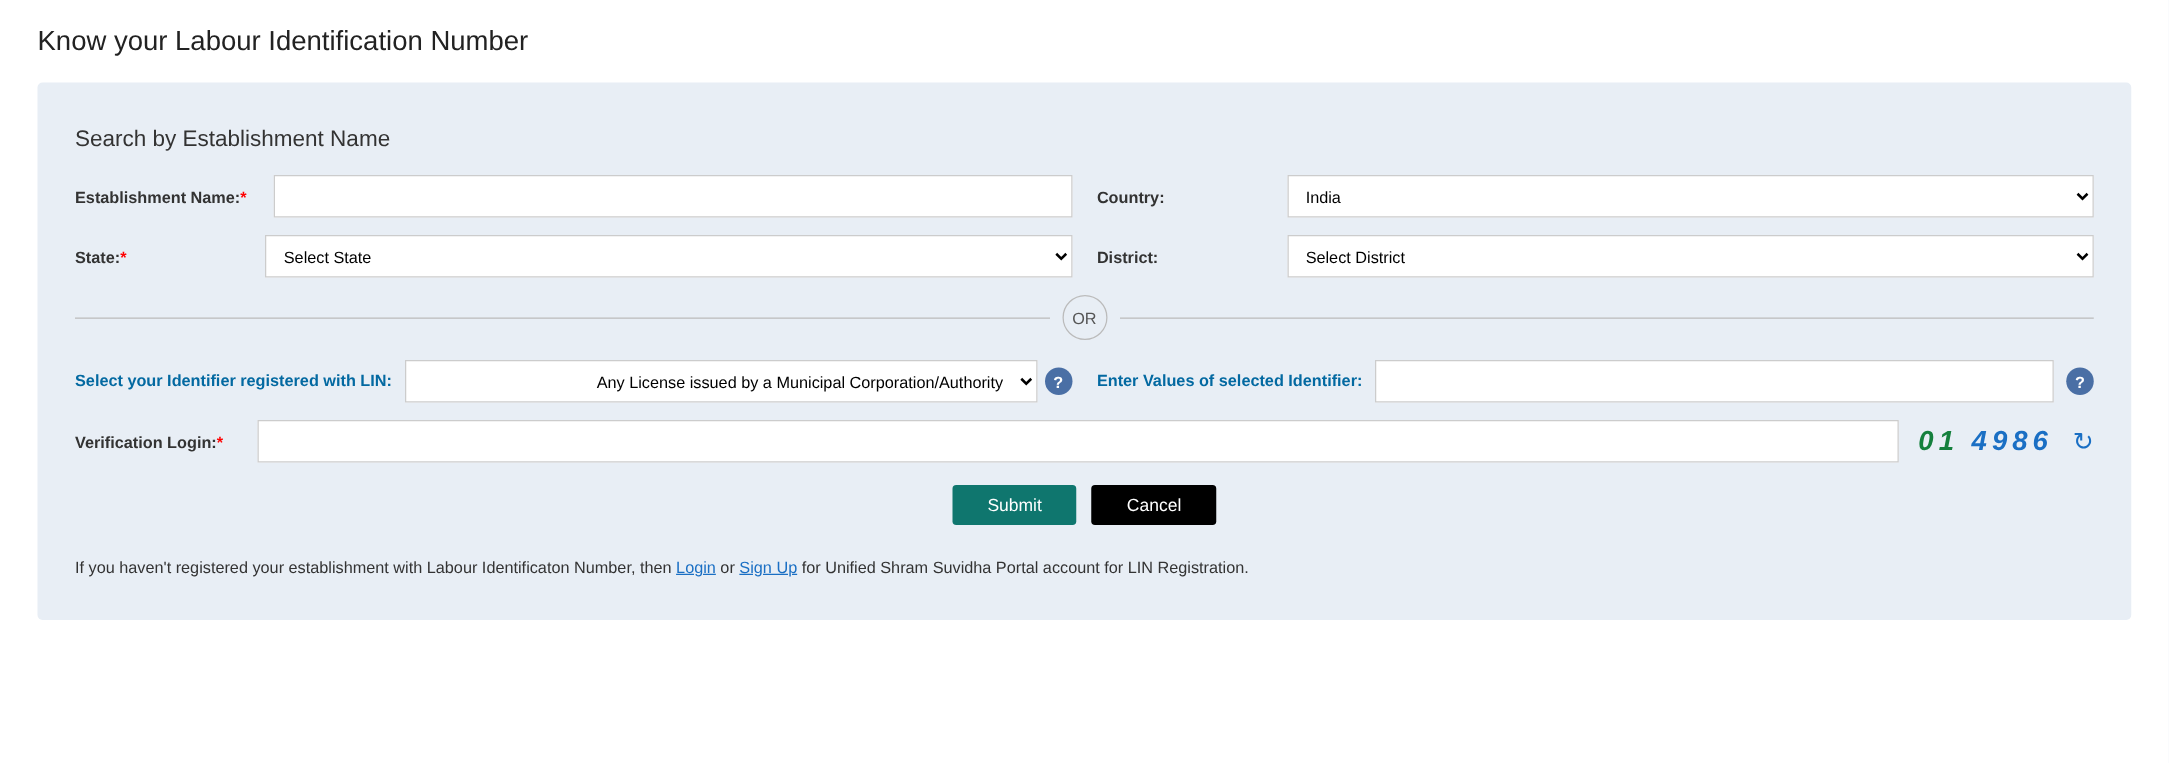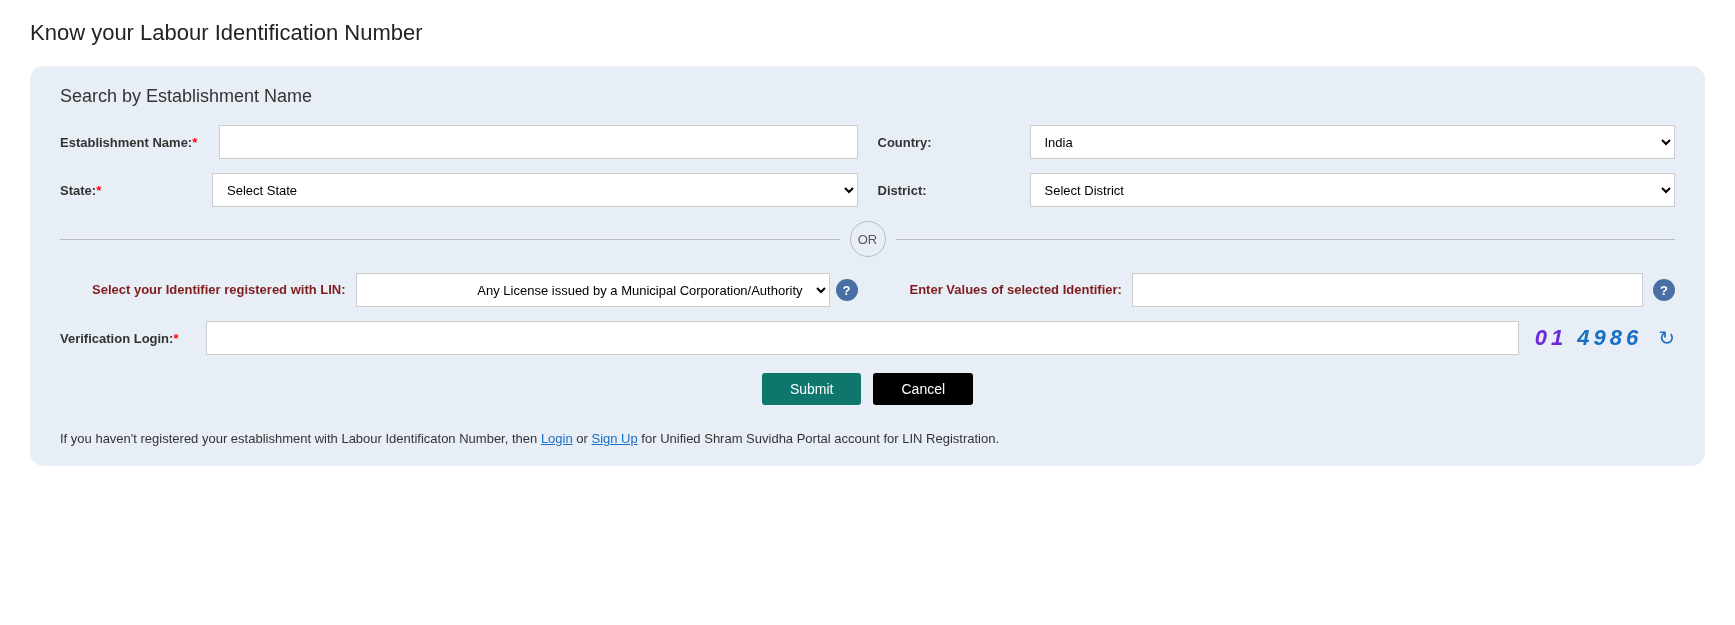--- a/index.html
+++ b/index.html
@@ -14,22 +14,22 @@
       max-width: 1735px;
     }
     .page-title {
       font-size: 22px;
       font-weight: normal;
       color: #222;
       margin-bottom: 20px;
     }
     .section {
       background: #e8eef5;
-      border-radius: 14px;
-      padding: 20px 30px;
+      border-radius: 4px;
+      padding: 35px 30px;
       margin-bottom: 0;
     }
     .section-title {
       font-size: 18px;
       font-weight: normal;
       color: #333;
       margin-bottom: 18px;
     }
     .form-row {
       display: flex;
@@ -103,24 +103,23 @@
     }
     .identifier-left {
       display: flex;
       align-items: center;
       flex: 1;
       gap: 10px;
     }
     .identifier-label {
       font-weight: bold;
       font-size: 13px;
-      color: #7f1d1d;
+      color: #0369a1;
       min-width: 180px;
       line-height: 1.4;
-      margin-left: 32px;
     }
     .identifier-select-wrap {
       display: flex;
       align-items: center;
       gap: 6px;
       flex: 1;
     }
     .identifier-right {
       display: flex;
       align-items: center;
@@ -148,21 +147,21 @@
       margin-bottom: 18px;
     }
     .captcha-text {
       font-size: 22px;
       font-weight: bold;
       letter-spacing: 4px;
       color: #1a6fc4;
       font-style: italic;
     }
     .captcha-text span.part1 {
-      color: #6d28d9;
+      color: #15803d;
     }
     .refresh-icon {
       font-size: 20px;
       color: #1a6fc4;
       cursor: pointer;
     }
     .button-row {
       display: flex;
       justify-content: center;
       gap: 12px;

